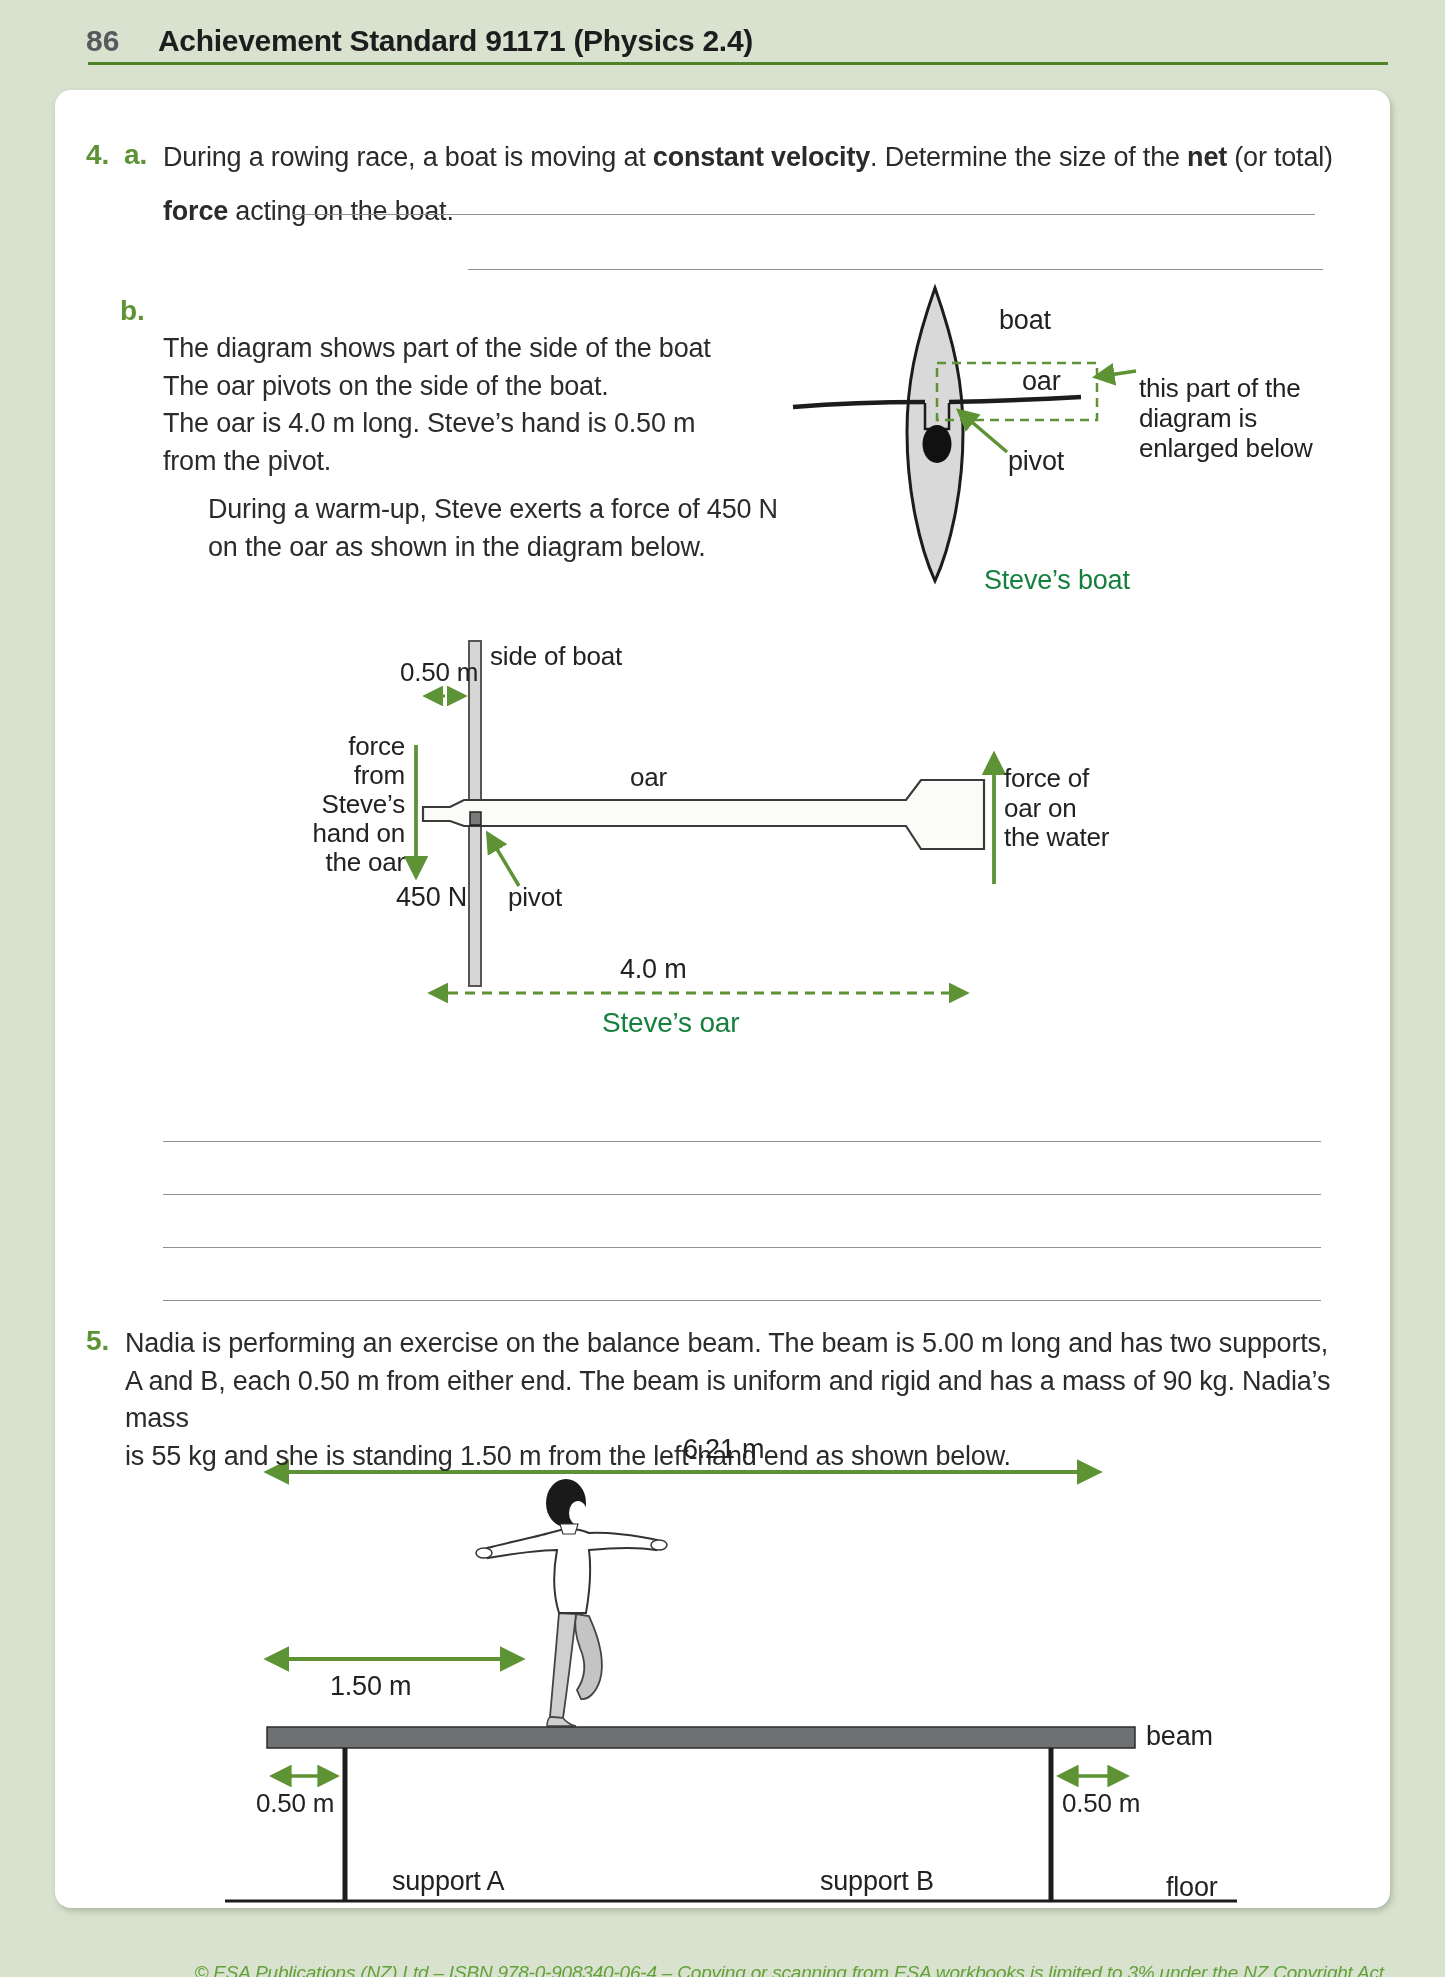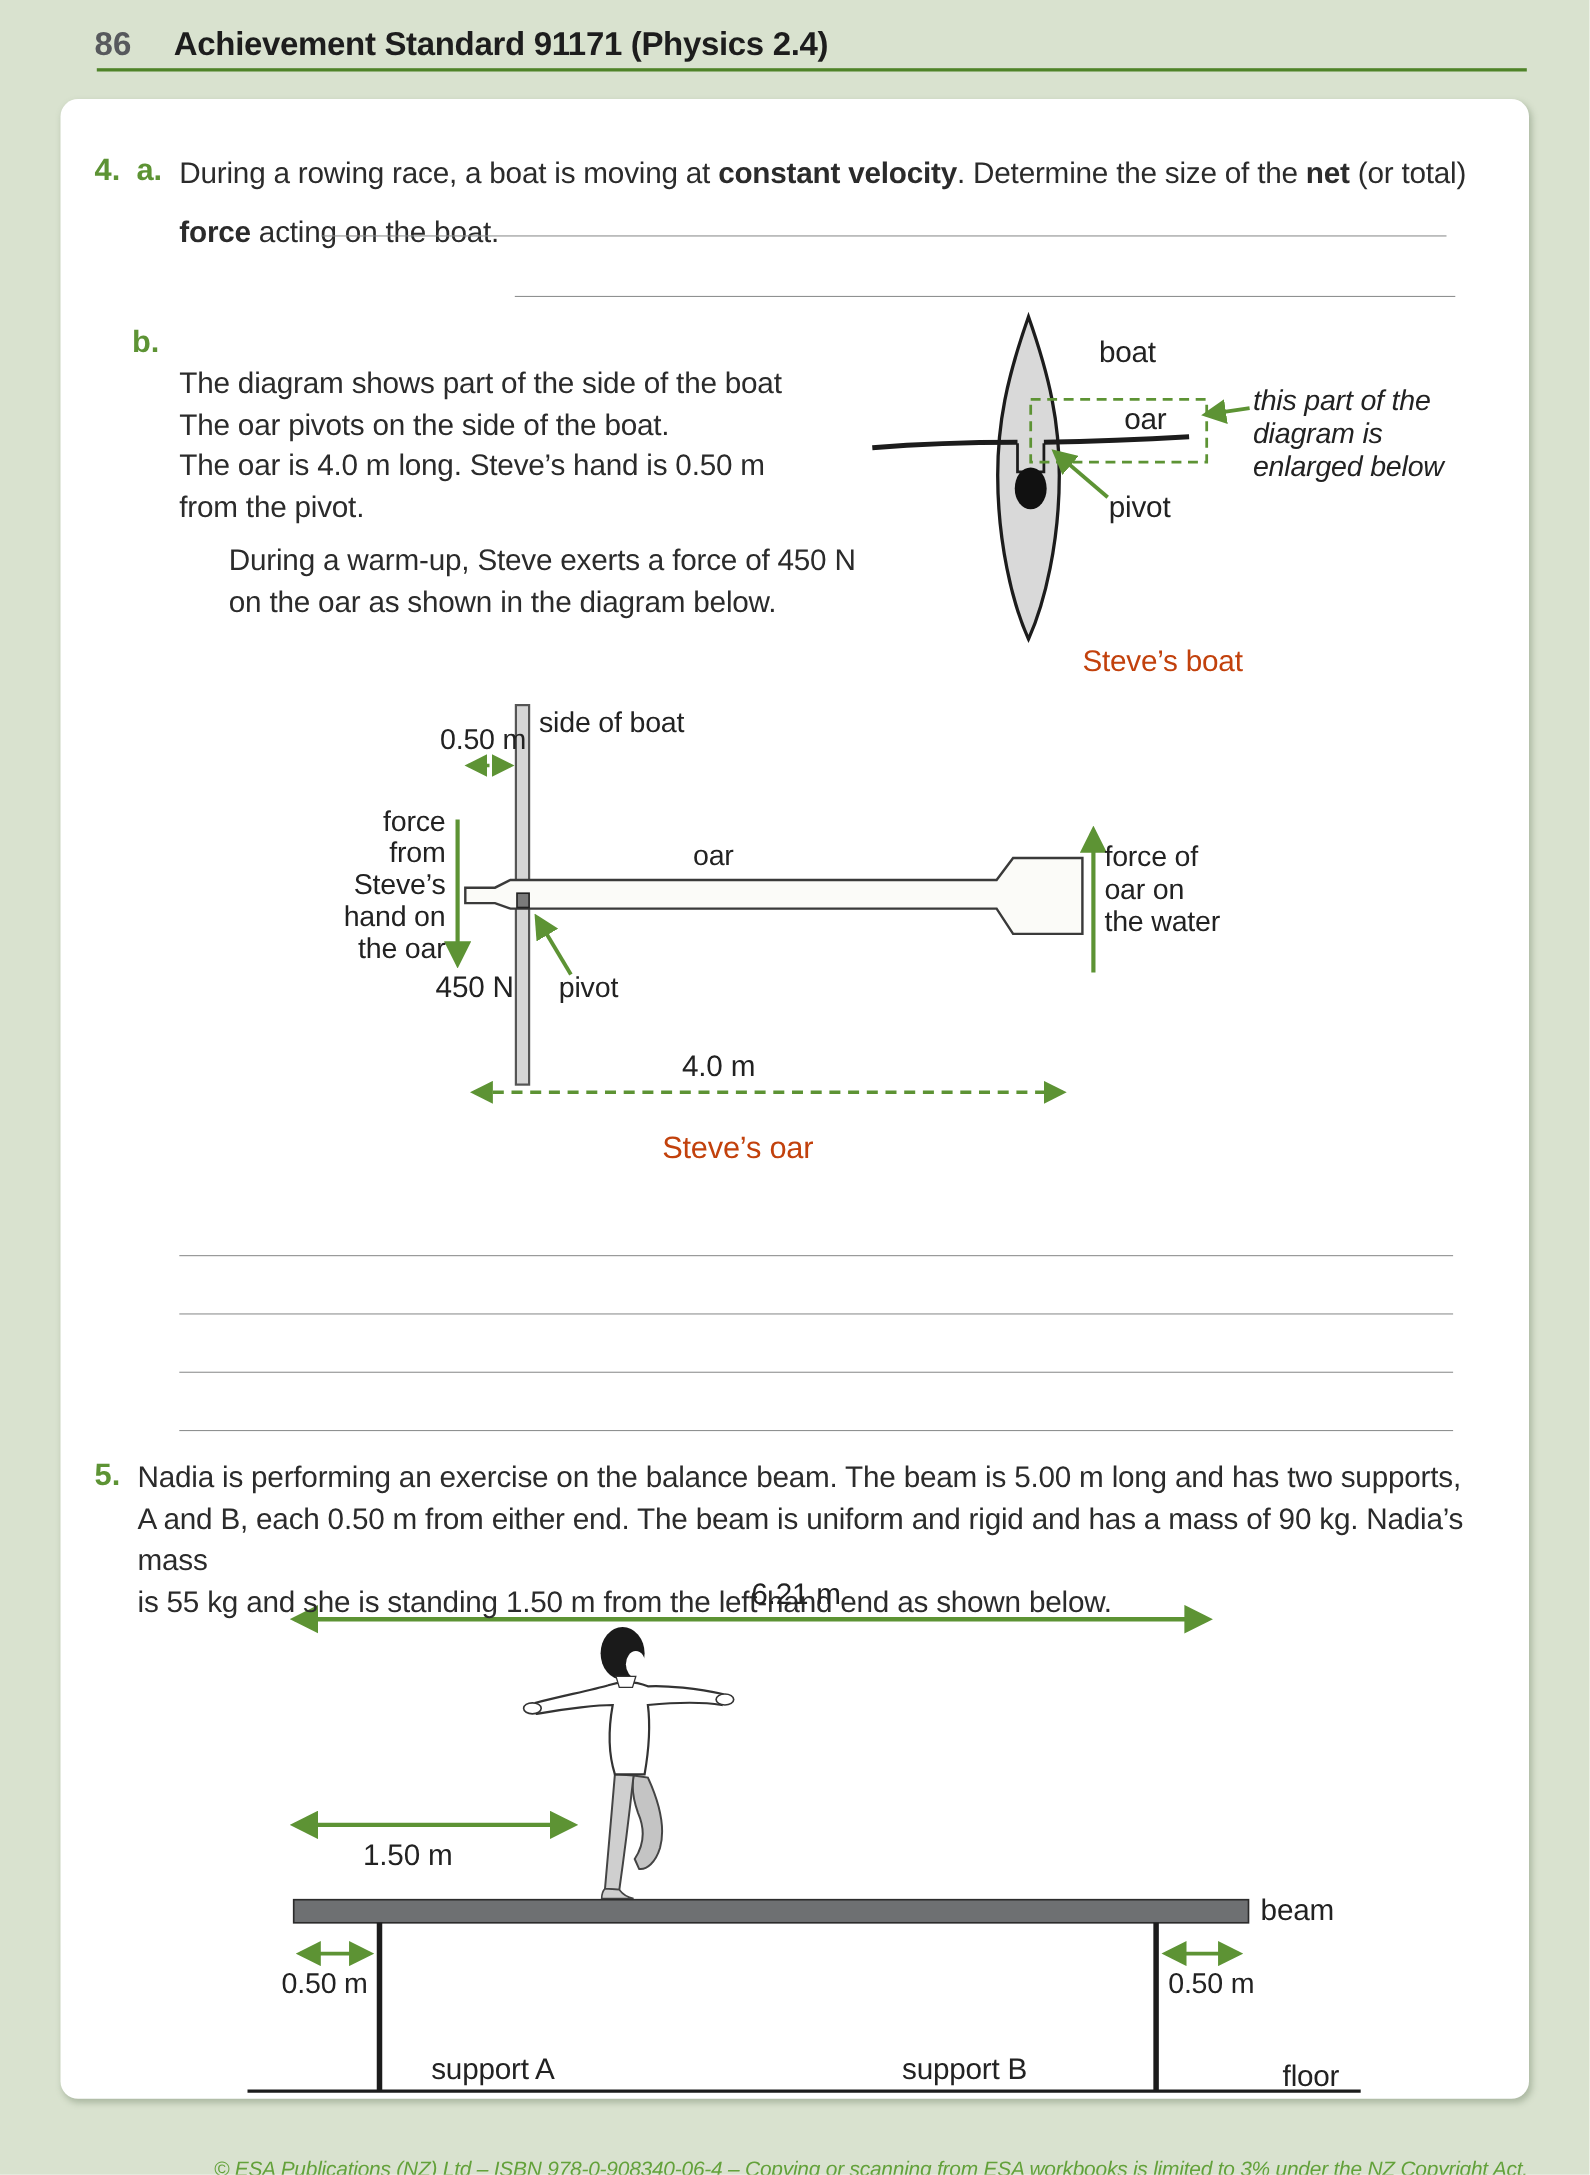--- a/index.html
+++ b/index.html
@@ -8,21 +8,21 @@
   .card{position:absolute;left:55px;top:90px;width:1335px;height:1818px;background:#ffffff;
         border-radius:16px;box-shadow:2px 3px 6px rgba(90,110,80,.35);}
   .hdr-num{position:absolute;left:86px;top:24px;font-size:30px;font-weight:bold;color:#57595d;}
   .hdr-title{position:absolute;left:158px;top:24px;font-size:30px;font-weight:bold;color:#1d1d1d;letter-spacing:-.3px;}
   .hdr-rule{position:absolute;left:88px;top:62px;width:1300px;height:3px;background:#4f8329;}
   .qnum{position:absolute;font-size:28px;font-weight:bold;color:#5d9334;}
   .qtext{position:absolute;font-size:27px;line-height:37.5px;color:#2b2b2b;letter-spacing:-.2px;}
   .ansline{position:absolute;border-top:1.6px solid #8f9191;height:0;}
   .lbl{position:absolute;font-size:26px;line-height:30px;color:#222;letter-spacing:-.2px;white-space:nowrap;}
   .lbl27{position:absolute;font-size:27px;color:#222;letter-spacing:-.2px;white-space:nowrap;}
-  .green{color:#c2410c;margin-top:21px;}
+  .green{color:#15803d;}
   .rt{text-align:right;}
   .footer{position:absolute;top:1946px;right:56px;font-size:19px;font-style:italic;color:#63a13a;letter-spacing:-.2px;margin-top:16px;}
   .svg-layer{position:absolute;left:0;top:0;z-index:1;pointer-events:none;}
   .txt-layer{z-index:2;}
 </style>
 </head>
 <body>
 
 <div class="page">
 
@@ -105,21 +105,21 @@
     <div>from the pivot.</div>
   </div>
   <div class="qtext txt-layer" style="left:163px;top:491px;margin-left:45px;">
     <div>During a warm-up, Steve exerts a force of 450 N</div>
     <div>on the oar as shown in the diagram below.</div>
   </div>
 
   <div class="lbl27 txt-layer" style="left:963px;top:305px;margin-left:36px;">boat</div>
   <div class="lbl27 txt-layer" style="left:1022px;top:366px;">oar</div>
   <div class="lbl27 txt-layer" style="left:1008px;top:446px;">pivot</div>
-  <div class="lbl txt-layer" style="left:1139px;top:349px;font-style:italic;">
+  <div class="lbl txt-layer" style="left:1139px;top:373px;">
     <div>this part of the</div>
     <div>diagram is</div>
     <div>enlarged below</div>
   </div>
   <div class="lbl27 green txt-layer" style="left:984px;top:565px;">Steve’s boat</div>
 
   <div class="lbl txt-layer" style="left:490px;top:641px;">side of boat</div>
   <div class="lbl txt-layer" style="left:400px;top:657px;">0.50 m</div>
   <div class="lbl rt txt-layer" style="left:278px;top:732px;width:127px;line-height:29px;">
     <div>force</div>

